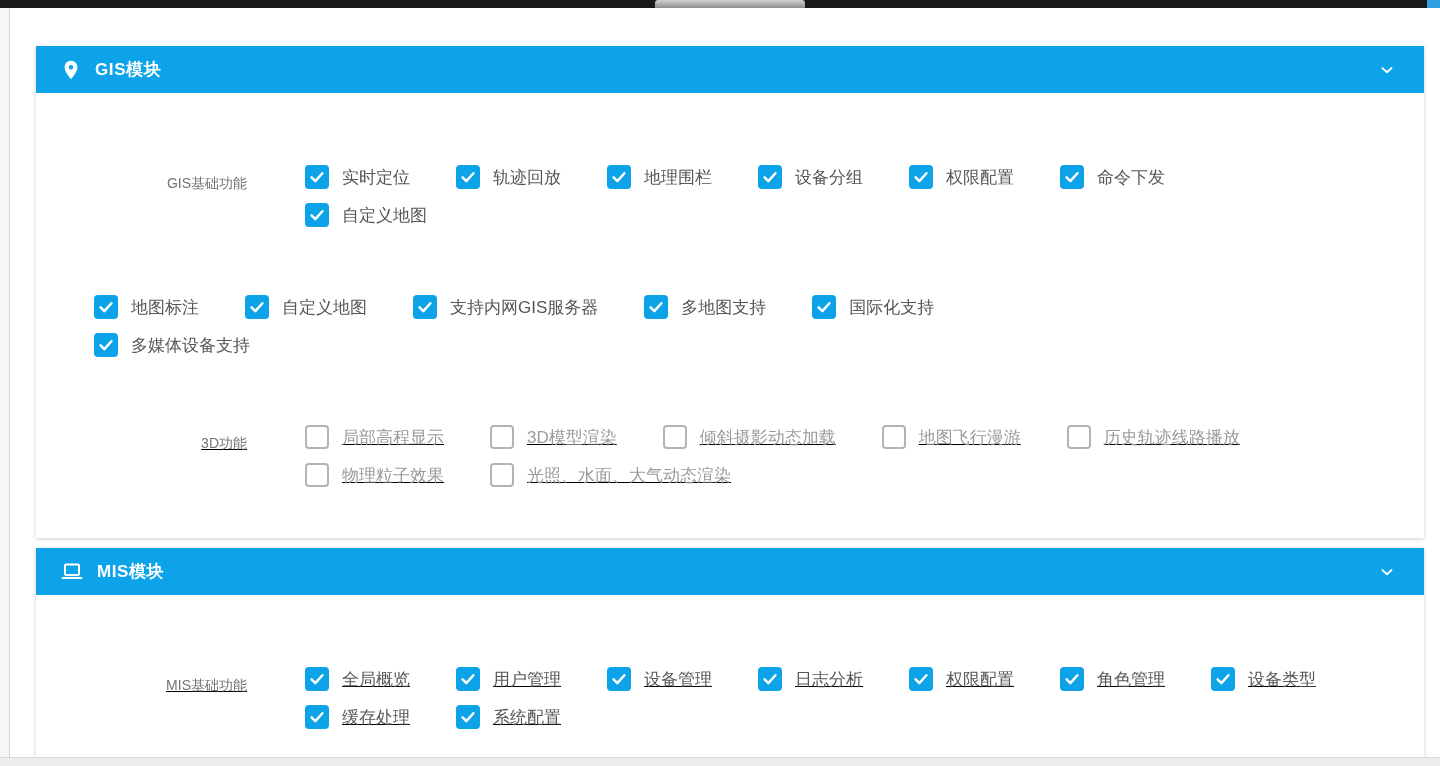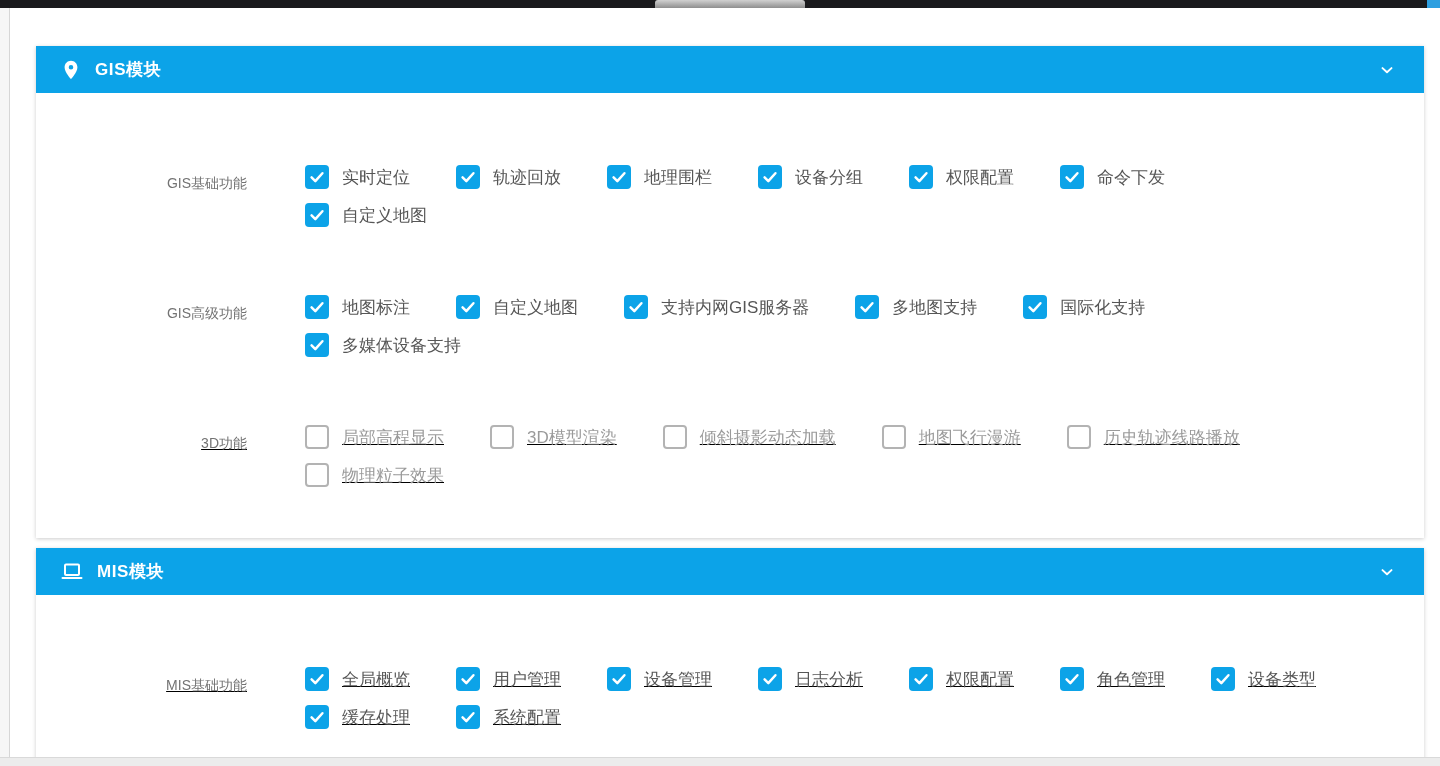--- a/index.html
+++ b/index.html
@@ -140,21 +140,20 @@
                   <svg width="20" height="20" viewBox="0 0 24 24">
                     <path d="M5.5 12.5l4.5 4.5 8.5-9.5" fill="none" stroke="#ffffff" stroke-width="3" stroke-linecap="round" stroke-linejoin="round"></path>
                   </svg>
                 </span>
                 <span class="cb-text checked-text">自定义地图</span>
               </label>
             </div>
           </div>
         </div>
         <div class="form-row">
-          <div class="row-label">GIS高级功能</div>
           <div class="row-group">
             <div class="cb-line">
               <label class="cb-item">
                 <span class="cb-box checked">
                   <svg width="20" height="20" viewBox="0 0 24 24">
                     <path d="M5.5 12.5l4.5 4.5 8.5-9.5" fill="none" stroke="#ffffff" stroke-width="3" stroke-linecap="round" stroke-linejoin="round"></path>
                   </svg>
                 </span>
                 <span class="cb-text checked-text">地图标注</span>
               </label>
@@ -225,20 +224,24 @@
               </label>
               <label class="cb-item">
                 <span class="cb-box unchecked"></span>
                 <span class="cb-text unchecked-text">历史轨迹线路播放</span>
               </label>
             </div>
             <div class="cb-line">
               <label class="cb-item">
                 <span class="cb-box unchecked"></span>
                 <span class="cb-text unchecked-text">物理粒子效果</span>
+              </label>
+              <label class="cb-item">
+                <span class="cb-box unchecked"></span>
+                <span class="cb-text unchecked-text">光照、水面、大气动态渲染</span>
               </label>
             </div>
           </div>
         </div>
       </div>
   </section>
 
   <section class="panel">
     <header class="panel-header">
       <span class="hdr-icon">

